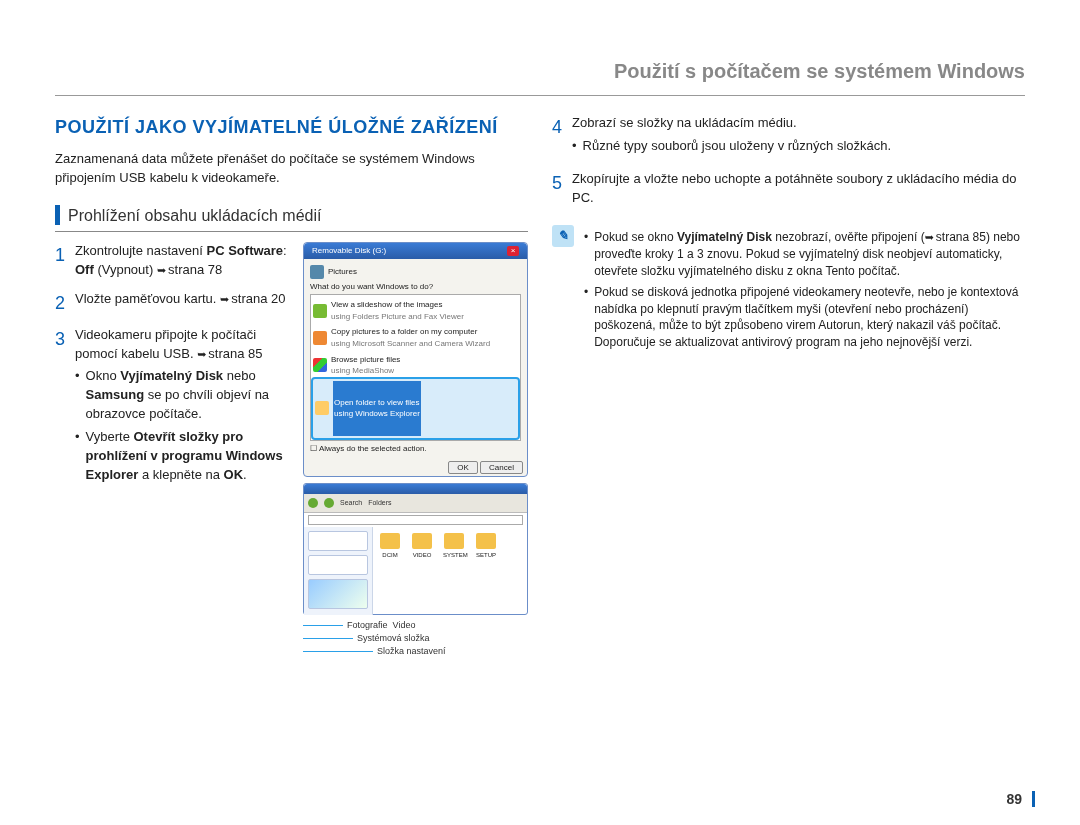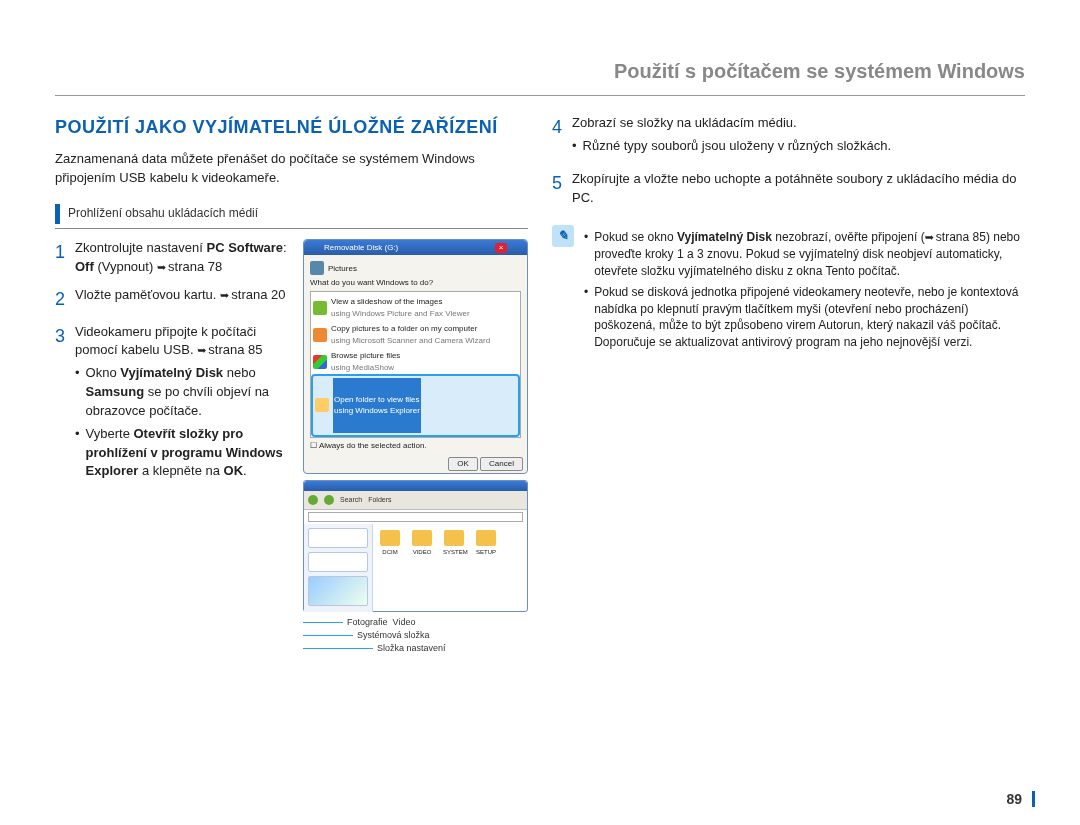--- a/index.html
+++ b/index.html
@@ -46,21 +46,21 @@
     border-bottom: 1px solid #888;
     padding-bottom: 4px;
   }
   .sub-heading-bar {
     width: 5px;
     height: 20px;
     background: #0a61b4;
     margin-right: 8px;
   }
   .sub-heading {
-    font-size: 12px;
+    font-size: 16px;
     color: #333;
   }
   ol.steps {
     list-style: none;
     padding: 0;
     margin: 0;
     counter-reset: step;
   }
   ol.steps > li {
     display: flex;
@@ -108,21 +108,21 @@
   .mock-dialog {
     border: 1px solid #6b8ec9;
     border-radius: 4px;
     font-size: 8px;
     background: #f4f3ee;
     margin-bottom: 6px;
   }
   .dlg-title {
     background: linear-gradient(#3a7bd5,#2a5ca8);
     color: #fff;
-    padding: 2px 20px;
+    padding: 2px 8px;
     display: flex;
     justify-content: space-between;
     align-items: center;
     font-size: 8px;
     border-top-left-radius: 4px;
     border-top-right-radius: 4px;
   }
   .dlg-close { background:#d23; color:#fff; width:12px; height:10px; text-align:center; line-height:10px; border-radius:2px;}
   .dlg-body { padding: 4px 6px; }
   .opt-row { display:flex; align-items:center; gap:4px; padding:2px 0;}
@@ -241,21 +241,21 @@
           </div>
           <div class="dlg-body">
             <div class="opt-row">
                 <span class="opt-icon"></span>
                 <span>Pictures</span>
               </div>
             <div>What do you want Windows to do?</div>
             <div style="border:1px solid #aaa;background:#fff;padding:2px;margin:2px 0;">
               <div class="opt-row">
                   <span class="opt-icon green"></span>
-                  <span><span>View a slideshow of the images</span><br><span style="color:#777">using Windows Picture and Fax Viewer</span></span>
+                  <span><span>View a slideshow of the images</span><br><span style="color:#777">using Folders Picture and Fax Viewer</span></span>
                 </div>
               <div class="opt-row">
                   <span class="opt-icon orange"></span>
                   <span><span>Copy pictures to a folder on my computer</span><br><span style="color:#777">using Microsoft Scanner and Camera Wizard</span></span>
                 </div>
               <div class="opt-row">
                   <span class="opt-icon multi"></span>
                   <span><span>Browse picture files</span><br><span style="color:#777">using MediaShow</span></span>
                 </div>
               <div class="opt-row highlight">

